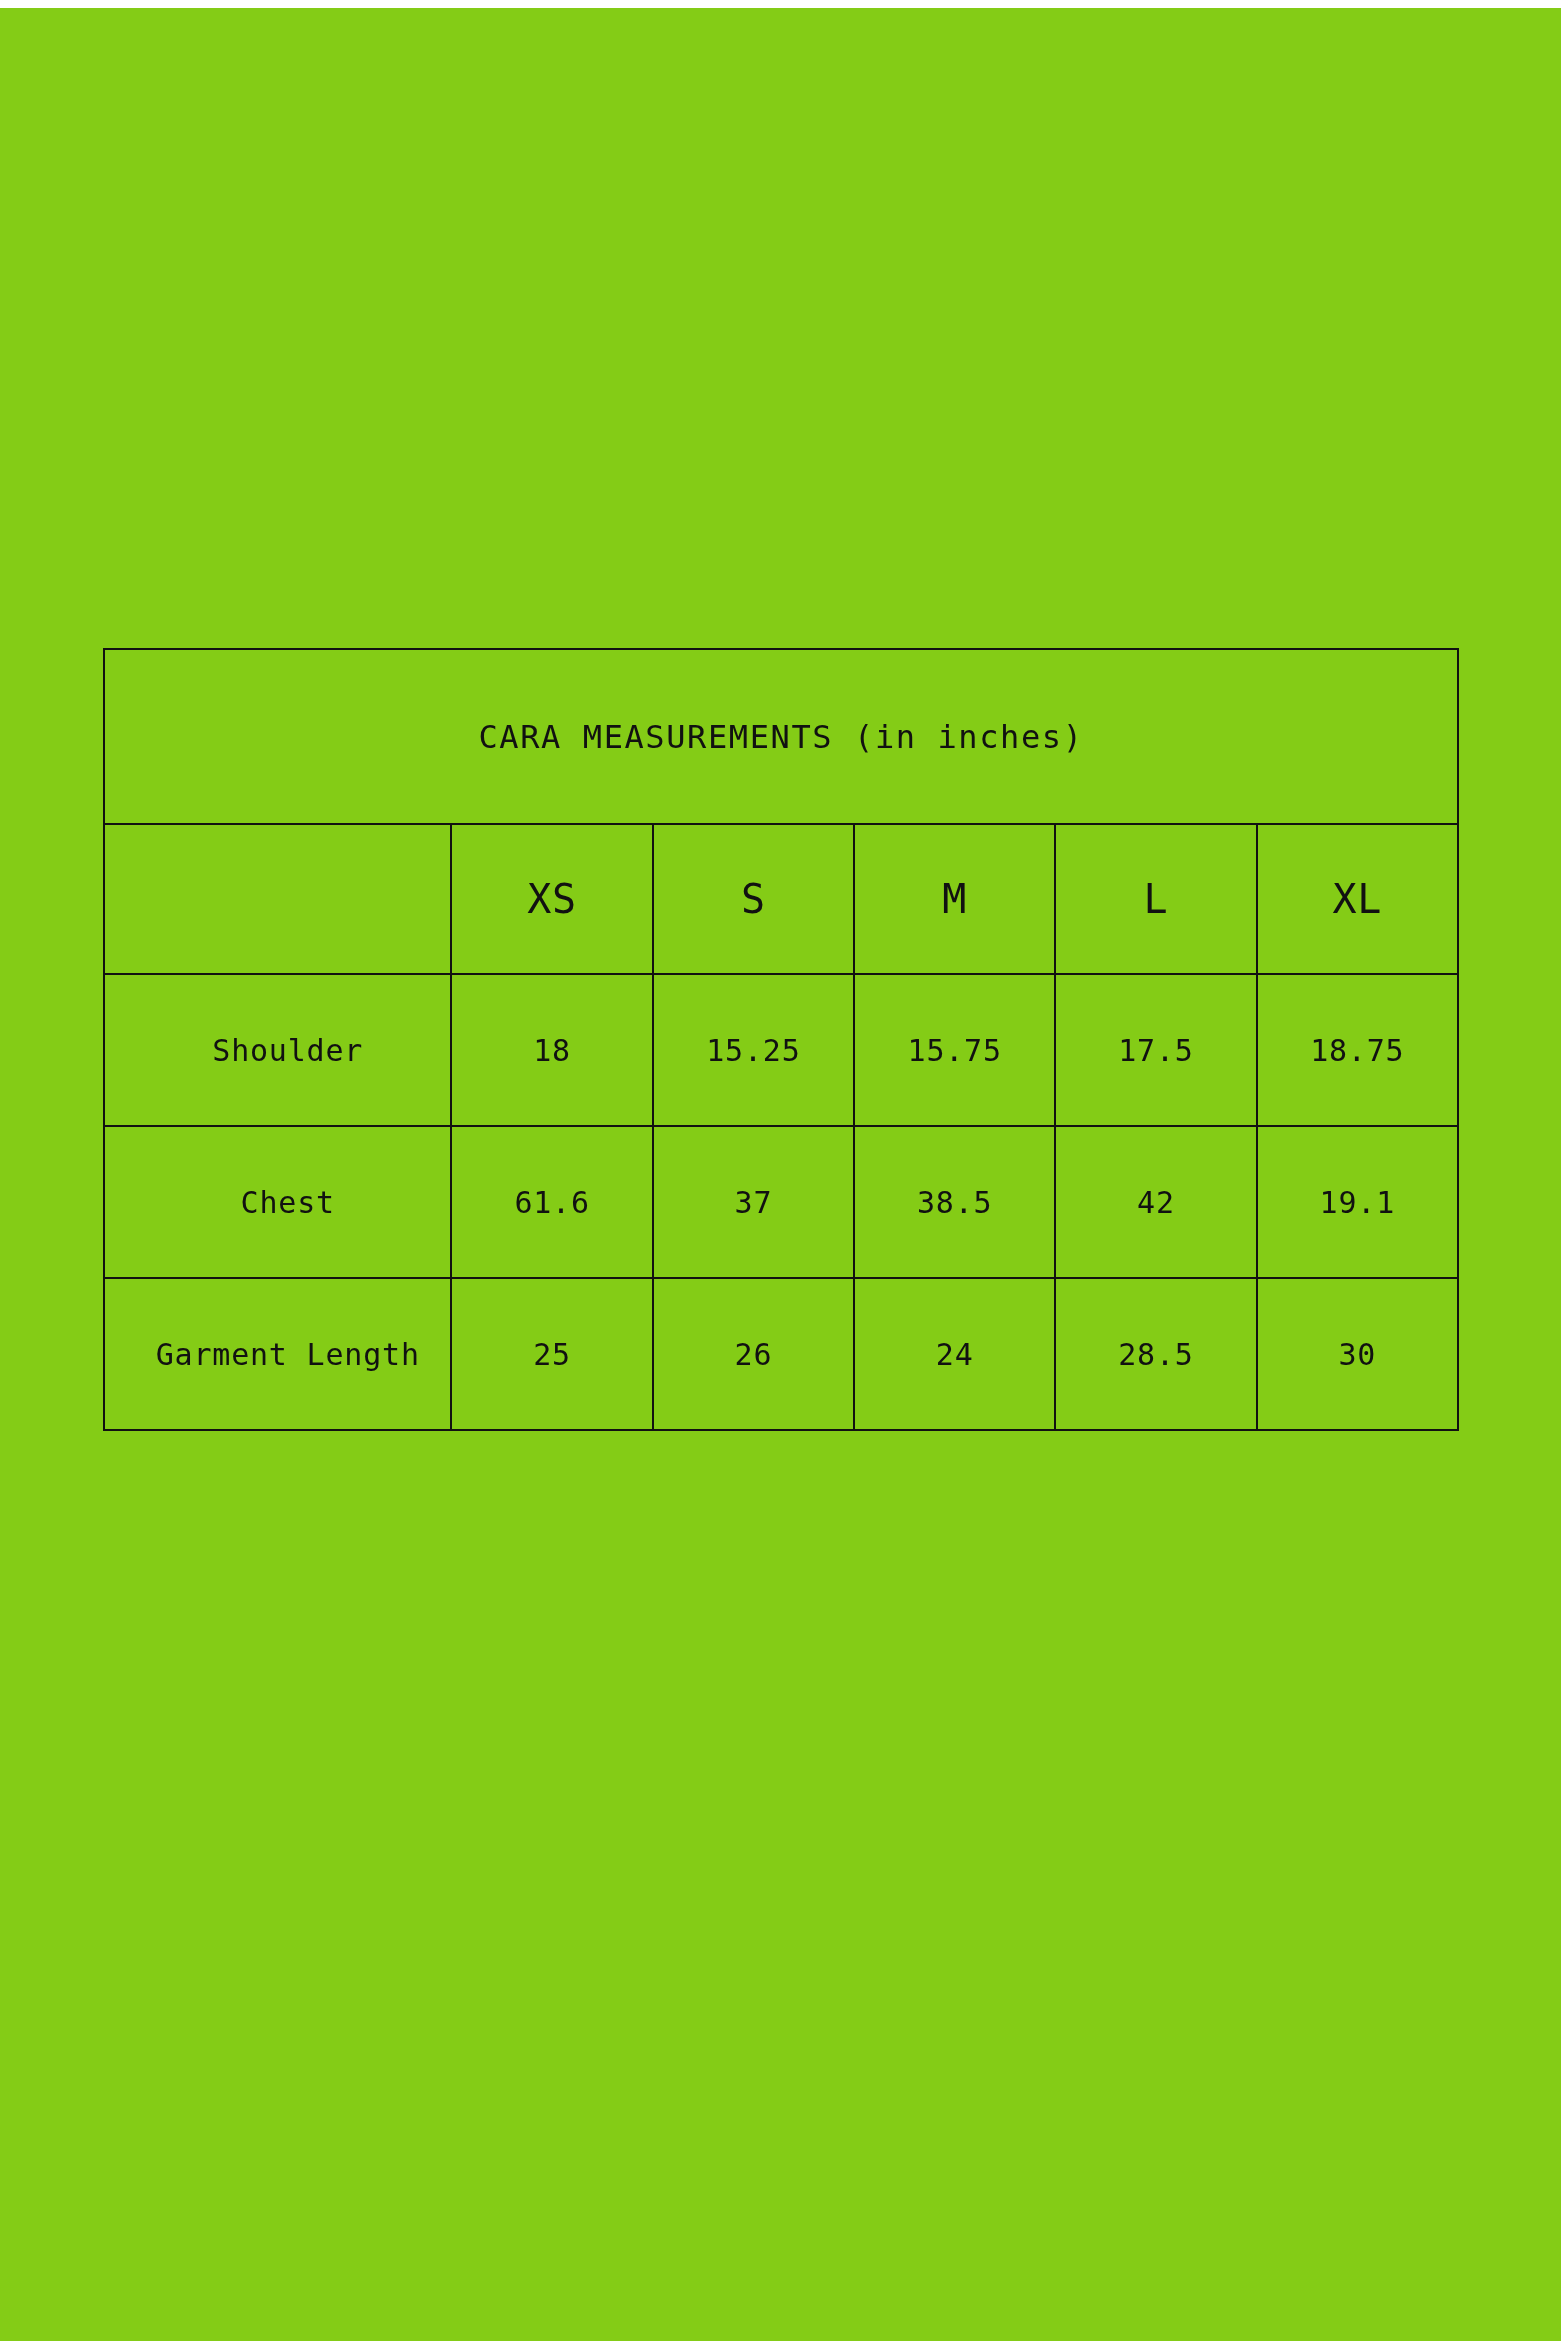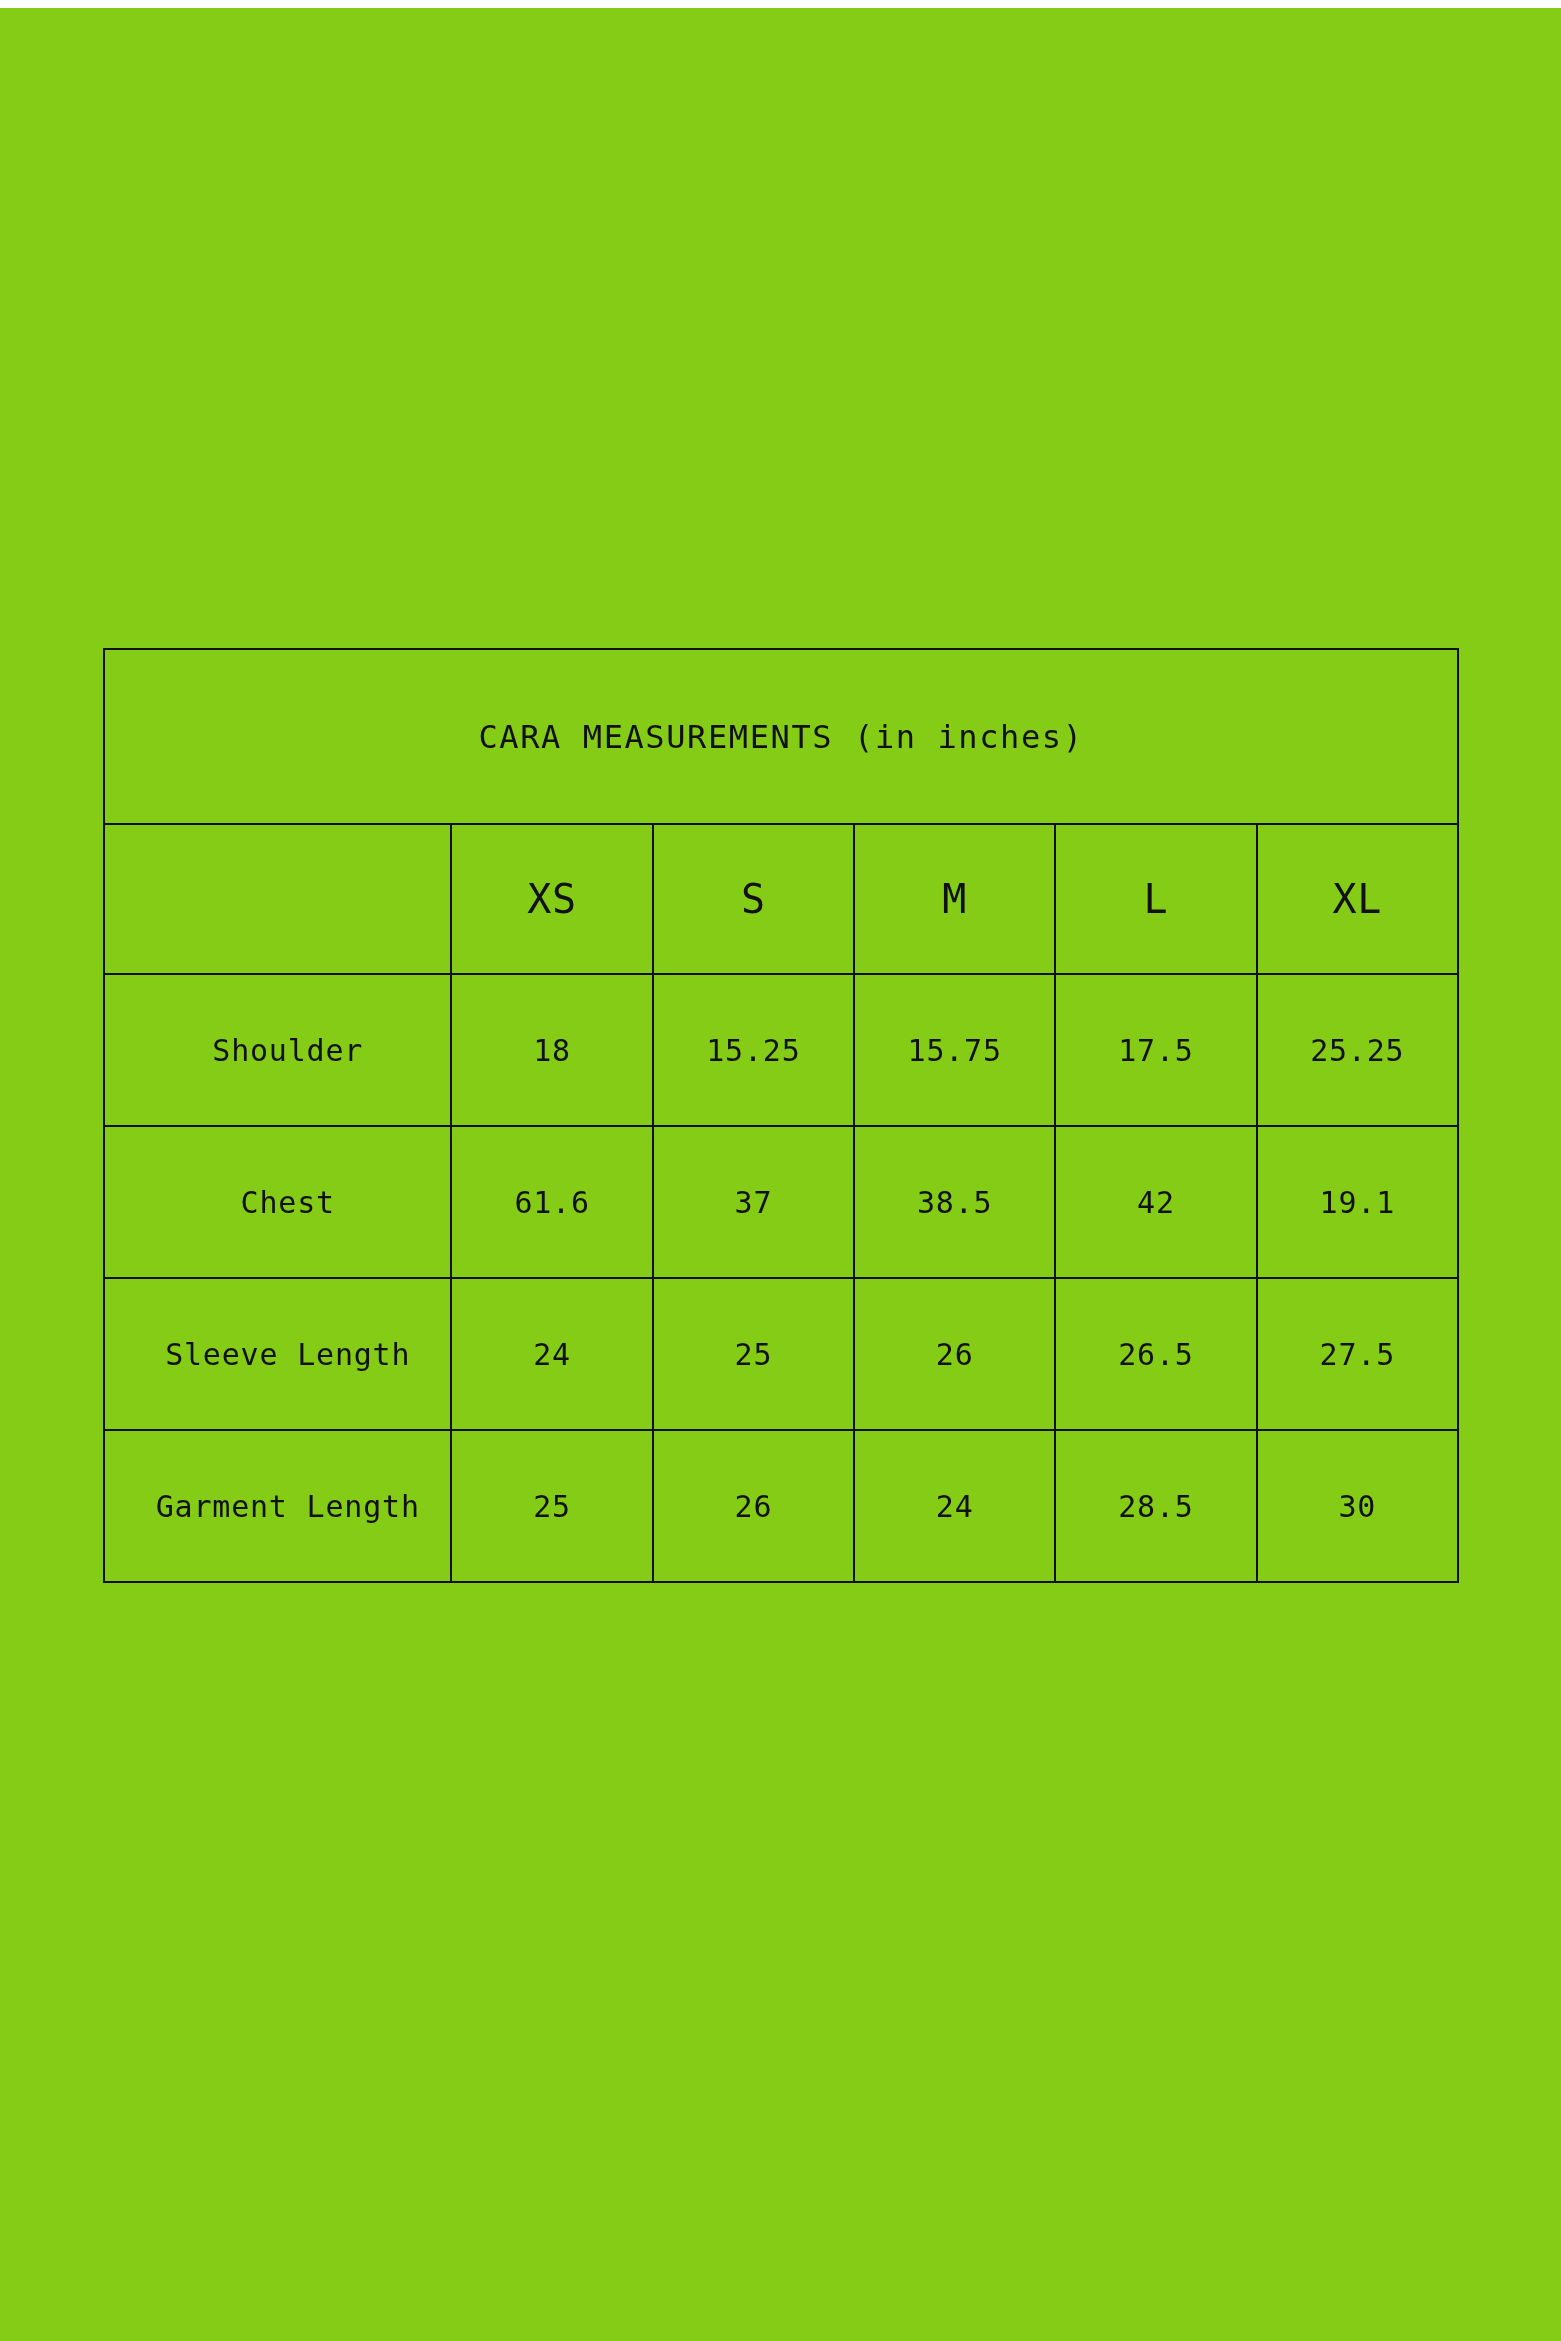--- a/index.html
+++ b/index.html
@@ -94,40 +94,32 @@
           <td>L</td>
           <td>XL</td>
         </tr>
 
         <tr class="body-row">
           <td class="row-label">Shoulder</td>
           <td class="value-cell">18</td>
           <td class="value-cell">15.25</td>
           <td class="value-cell">15.75</td>
           <td class="value-cell">17.5</td>
-          <td class="value-cell">25.25</td>
+          <td class="value-cell">18.75</td>
         </tr>
 
         <tr class="body-row">
           <td class="row-label">Chest</td>
           <td class="value-cell">61.6</td>
           <td class="value-cell">37</td>
           <td class="value-cell">38.5</td>
           <td class="value-cell">42</td>
           <td class="value-cell">19.1</td>
         </tr>
 
-        <tr class="body-row">
-          <td class="row-label">Sleeve Length</td>
-          <td class="value-cell">24</td>
-          <td class="value-cell">25</td>
-          <td class="value-cell">26</td>
-          <td class="value-cell">26.5</td>
-          <td class="value-cell">27.5</td>
-        </tr>
 
         <tr class="body-row">
           <td class="row-label">Garment Length</td>
           <td class="value-cell">25</td>
           <td class="value-cell">26</td>
           <td class="value-cell">24</td>
           <td class="value-cell">28.5</td>
           <td class="value-cell">30</td>
         </tr>
       </tbody>

